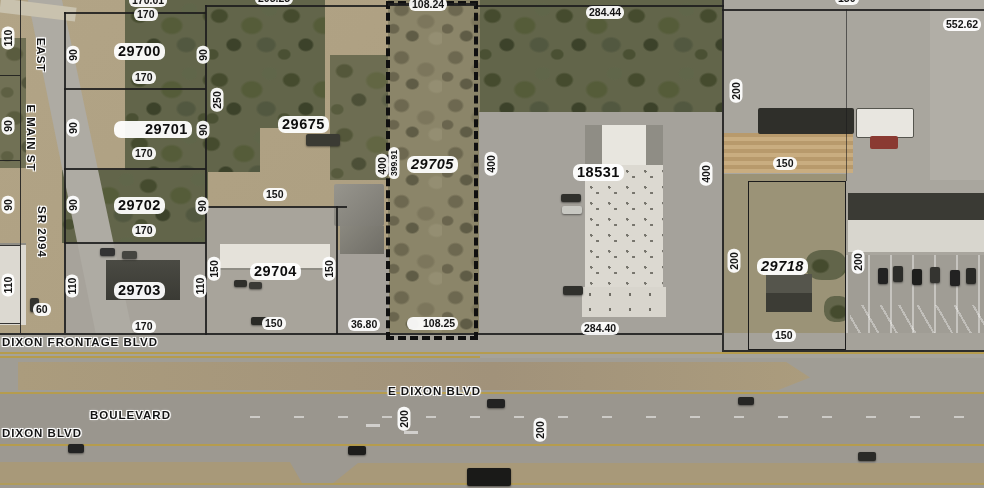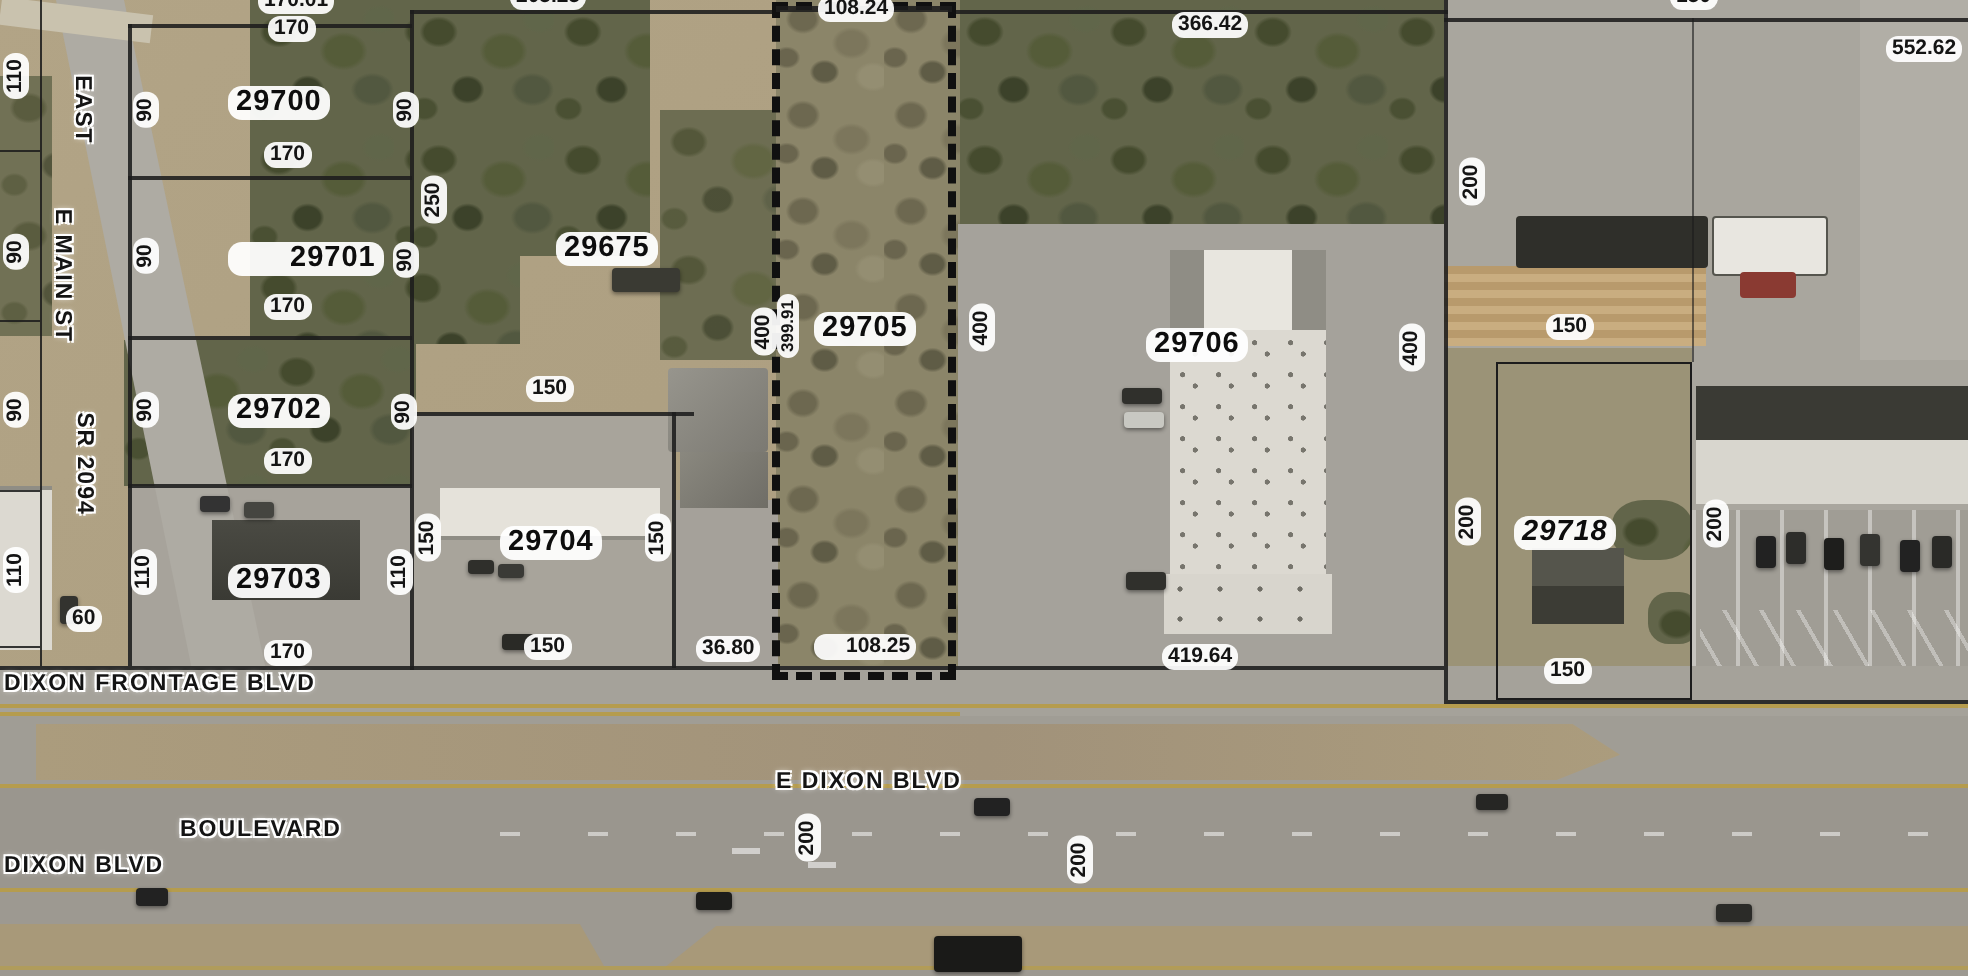--- a/index.html
+++ b/index.html
@@ -160,24 +160,24 @@
       <span class="lbl dim" style="left: 132px; top: 320px;">170</span>
       <span class="lbl dim" style="left: 33px; top: 303px;">60</span>
       <span class="lbl dim" style="left: 263px; top: 188px;">150</span>
       <span class="lbl parcel" style="left: 250px; top: 263px;">29704</span>
       <span class="lbl dim" style="left: 262px; top: 317px;">150</span>
       <span class="lbl dim" style="left: 348px; top: 318px;">36.80</span>
       <span class="lbl dim" style="left: 407px; top: 317px; padding-left: 16px;">108.25</span>
       <span class="lbl dim" style="left: 409px; top: -2px;">108.24</span>
       <span class="lbl dim" style="left: 255px; top: -8px;">205.25</span>
       <span class="lbl parcel" style="left: 278px; top: 116px;">29675</span>
-      <span class="lbl parcel" style="left: 407px; top: 156px;">29705</span>
-      <span class="lbl dim" style="left: 586px; top: 6px;">366.42</span>
-      <span class="lbl parcel" style="left: 573px; top: 164px;">29706</span>
-      <span class="lbl dim" style="left: 581px; top: 322px;">419.64</span>
+      <span class="lbl parcel" style="left: 407px; top: 156px; font-style: italic;">29705</span>
+      <span class="lbl dim" style="left: 586px; top: 6px;">284.44</span>
+      <span class="lbl parcel" style="left: 573px; top: 164px;">18531</span>
+      <span class="lbl dim" style="left: 581px; top: 322px;">284.40</span>
       <span class="lbl dim" style="left: 943px; top: 18px;">552.62</span>
       <span class="lbl dim" style="left: 773px; top: 157px;">150</span>
       <span class="lbl parcel" style="left: 757px; top: 258px; font-style: italic;">29718</span>
       <span class="lbl dim" style="left: 772px; top: 329px;">150</span>
       <span class="lbl dim" style="left: 835px; top: -8px;">150</span>
       <span class="lbl roadname" style="left: 2px; top: 336px;">DIXON FRONTAGE BLVD</span>
       <span class="lbl roadname" style="left: 90px; top: 409px;">BOULEVARD</span>
       <span class="lbl roadname" style="left: 2px; top: 427px;">DIXON BLVD</span>
       <span class="lbl roadname" style="left: 388px; top: 385px;">E DIXON BLVD</span>
       <span class="lbl dim vert" style="left: 8px; top: 38px; transform: translate(-50%, -50%) rotate(-90deg);">110</span>

